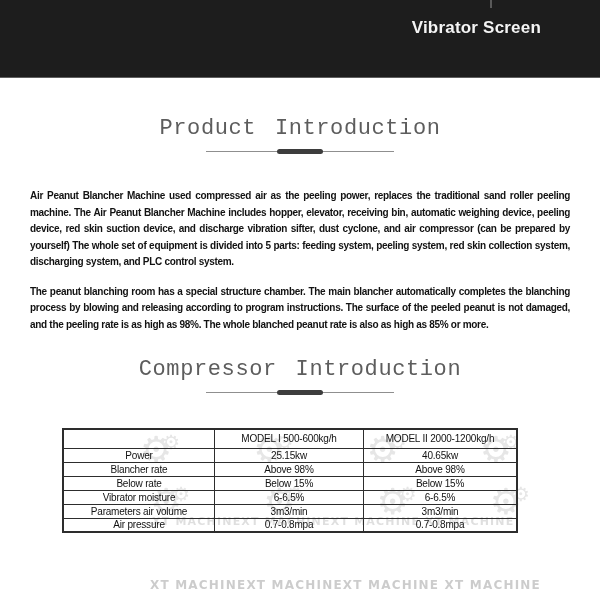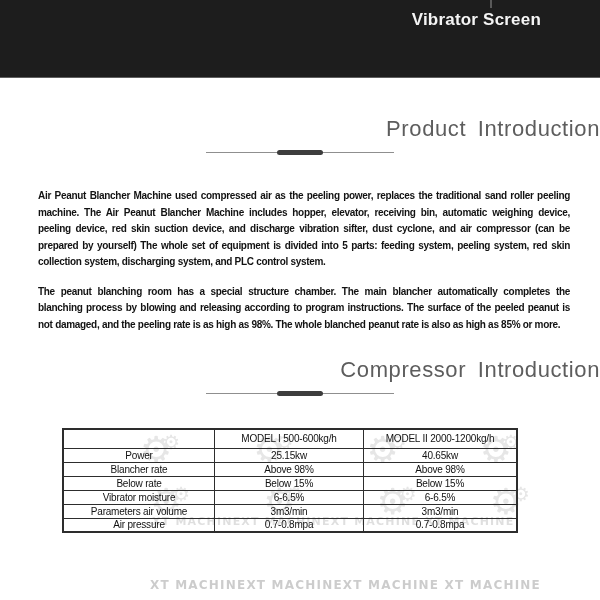--- a/index.html
+++ b/index.html
@@ -2,39 +2,39 @@
 <html><head>
 <meta charset="utf-8">
 <style>
   html,body{margin:0;padding:0;background:#ffffff;}
   .page{position:relative;width:600px;height:600px;background:#ffffff;overflow:hidden;
         font-family:"Liberation Sans",sans-serif;}
 
   
   .hero{position:absolute;left:0;top:0;width:600px;height:77px;background:#1d1d1d;
         border-bottom:1px solid #5f5f5f;}
-  .hero-title{position:absolute;top:10px;right:59px;color:#f4f4f4;font-size:17px;
+  .hero-title{position:absolute;top:18px;right:59px;color:#f4f4f4;font-size:17px;
         font-weight:bold;letter-spacing:0.2px;}
   .hero-tick{position:absolute;top:0;left:490px;width:2px;height:8px;background:#8a8a8a;opacity:.55;}
 
   
-  .section-head{position:absolute;left:0;width:600px;text-align:right;}
+  .section-head{position:absolute;left:0;width:600px;text-align:center;font-family:Liberation Mono, monospace;}
   .section-head h2{margin:0;font-size:22px;font-weight:400;color:#5d5d5d;
         letter-spacing:0.6px;word-spacing:5px;}
   .divider{position:relative;margin:10px auto 0 auto;width:188px;height:1px;background:#8f8f8f;}
   .divider-thick{position:absolute;left:50%;top:-2px;transform:translateX(-50%);
         width:46px;height:5px;background:#3d3d3d;border-radius:3px;}
   .head-product{top:116px;}
   .head-params{top:357px;}
 
   
   .intro-text{position:absolute;left:30px;top:188px;width:540px;color:#121212;
         font-size:10px;font-weight:bold;letter-spacing:-0.3px;line-height:16.5px;
         text-align:justify;}
-  .intro-text p{margin:0 0 13px 8px;}
+  .intro-text p{margin:0 0 13px 0;}
 
   
   .watermark{position:absolute;left:0;top:0;width:600px;height:600px;pointer-events:none;
         color:#8f8f8f;font-family:"DejaVu Sans",sans-serif;z-index:1;}
   .wm-gear-row{position:absolute;left:140px;width:380px;display:flex;
         justify-content:space-between;opacity:.22;}
   .wm-gear-row-1{top:432px;}
   .wm-gear-row-2{top:484px;left:150px;}
   .wm-unit{position:relative;line-height:1;}
   .wm-gear-big{font-size:36px;}

